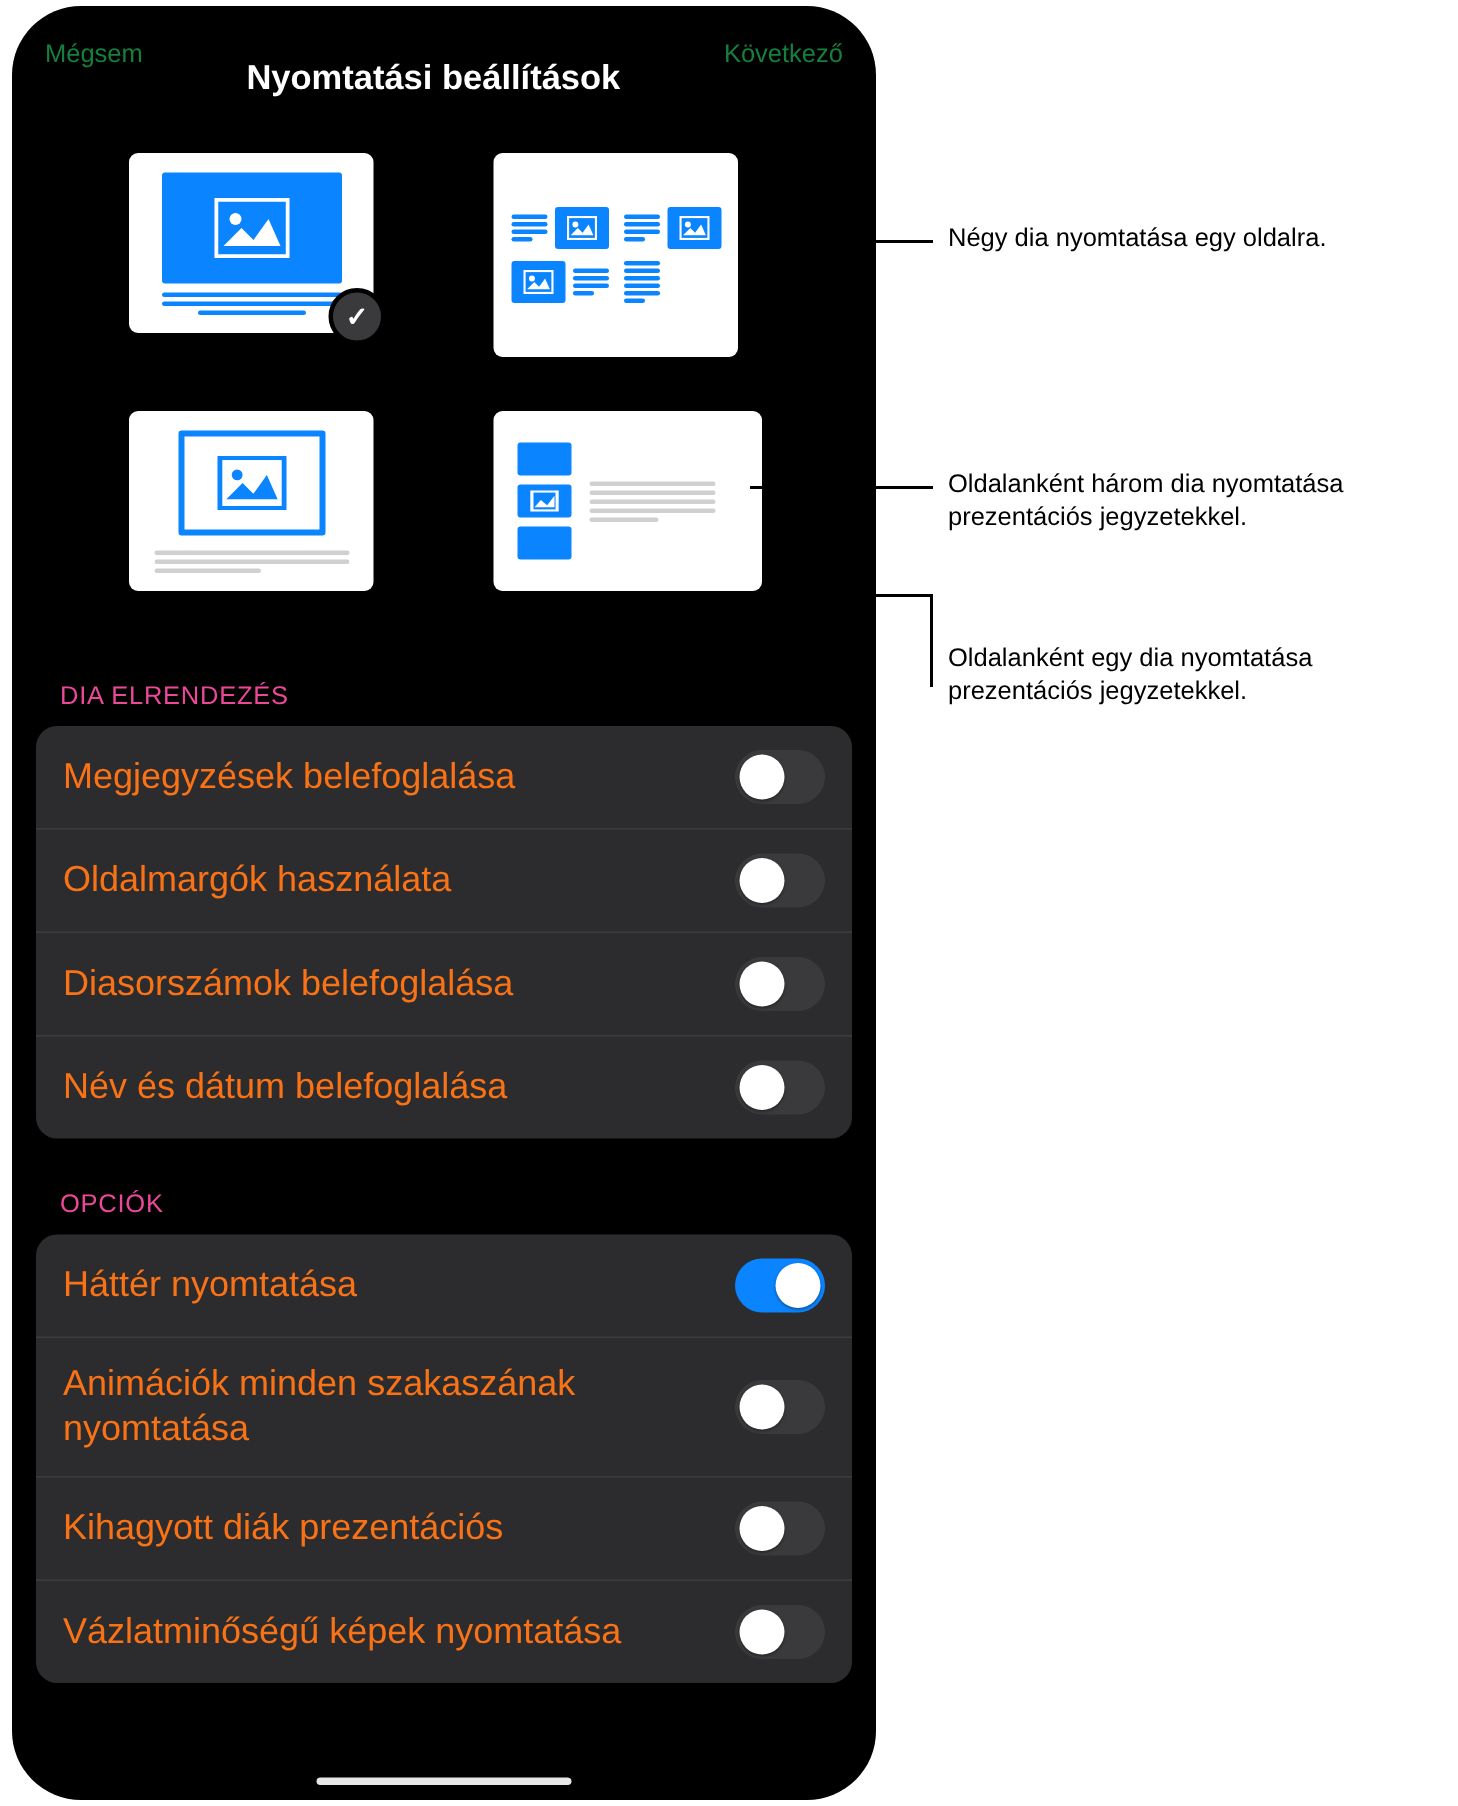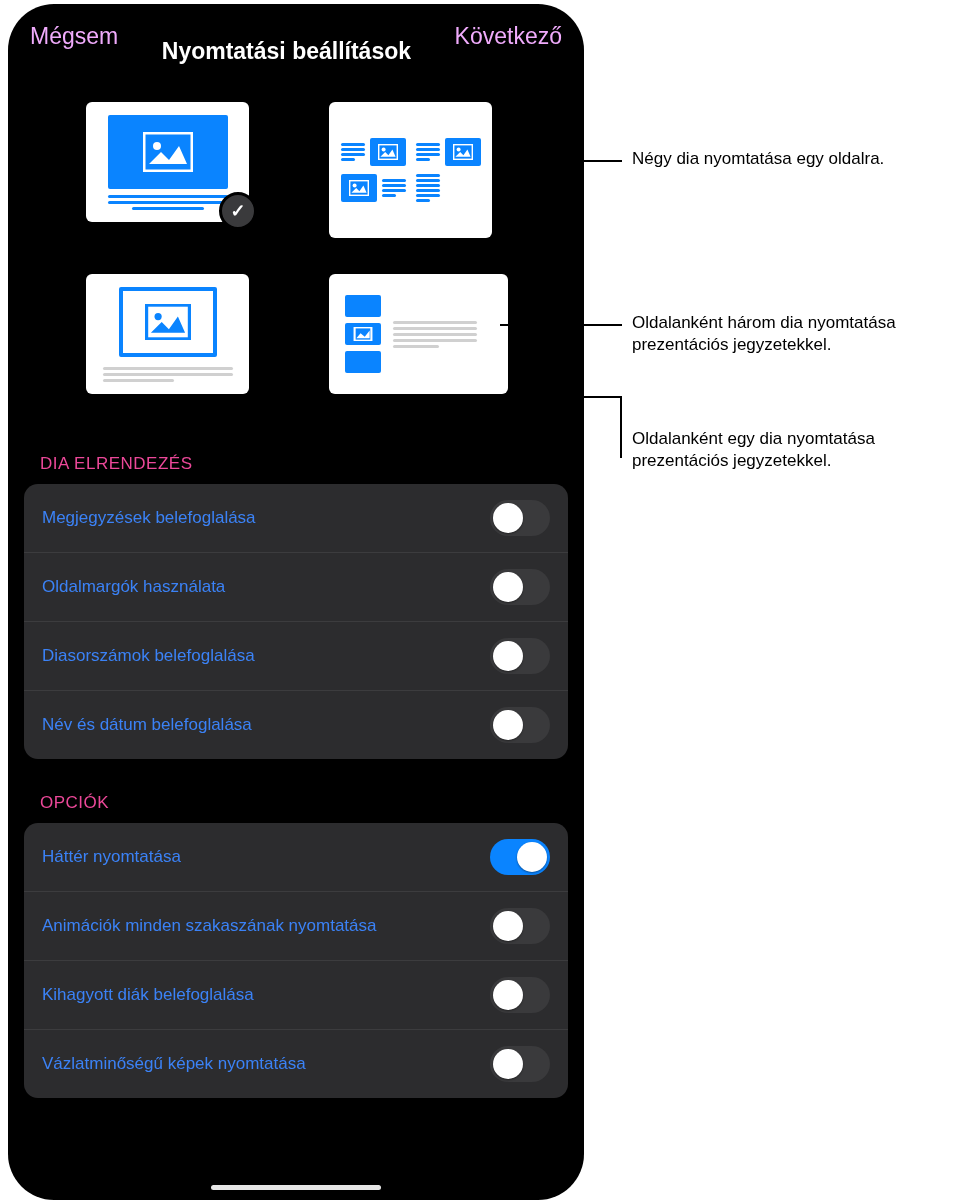--- a/index.html
+++ b/index.html
@@ -1,36 +1,36 @@
 <!DOCTYPE html>
 <html><head>
 <meta charset="utf-8">
 <style>
   html,body{margin:0;padding:0;background:#fff;font-family:-apple-system,Helvetica,Arial,sans-serif;}
   .stage{position:relative;width:972px;height:1204px;}
   .phone{position:absolute;left:10px;top:6px;width:572px;height:1192px;background:#000;border-radius:44px;overflow:hidden;box-shadow:0 0 0 2px #000;}
   .nav{display:flex;align-items:center;justify-content:space-between;height:60px;padding:0 20px;}
   .nav .title{color:#fff;font-size:23px;font-weight:600;margin-top:30px;}
-  .nav .btn{color:#f0abfc;font-size:23px;}
+  .nav .btn{color:#15803d;font-size:17px;}
   .layouts{display:grid;grid-template-columns:1fr 1fr;column-gap:80px;row-gap:36px;padding:36px 76px 10px;}
   .thumb{position:relative;width:163px;height:120px;background:#fff;border-radius:6px;display:flex;flex-direction:column;align-items:center;justify-content:center;}
   .check{position:absolute;right:-8px;bottom:-8px;width:32px;height:32px;border-radius:50%;background:#3a3a3c;border:3px solid #000;display:flex;align-items:center;justify-content:center;color:#fff;font-size:18px;font-weight:700;}
   .imgbox{background:#0a84ff;border-radius:2px;display:flex;align-items:center;justify-content:center;}
   svg.pic{display:block;}
   .lines{display:flex;flex-direction:column;gap:3px;align-items:center;margin-top:6px;}
   .lines span{display:block;height:3px;background:#0a84ff;border-radius:2px;}
   .mini{display:flex;align-items:center;gap:5px;}
   .mini .col{display:flex;flex-direction:column;gap:2px;}
   .mini .col span{height:3px;background:#0a84ff;border-radius:2px;}
 
   .section-header{color:#ec4899;font-size:17px;letter-spacing:0.5px;padding:50px 30px 10px;text-transform:uppercase;}
   .list{margin:0 14px;background:#2c2c2e;border-radius:14px;overflow:hidden;}
   .row{display:flex;align-items:center;justify-content:space-between;padding:16px 18px;min-height:36px;}
   .row+.row{border-top:1px solid rgba(255,255,255,0.08);}
-  .row .label{color:#3b82f6;font-size:17px;line-height:1.25;max-width:400px;}
+  .row .label{color:#f97316;font-size:24px;line-height:1.25;max-width:400px;}
   .switch{position:relative;width:60px;height:36px;border-radius:18px;background:#3a3a3c;flex-shrink:0;}
   .switch.on{background:#0a84ff;}
   .knob{position:absolute;top:3px;left:3px;width:30px;height:30px;border-radius:50%;background:#fff;box-shadow:0 1px 2px rgba(0,0,0,0.4);}
   .switch.on .knob{left:auto;right:3px;}
   .section-header.opt{padding-top:34px;}
   .homebar{position:absolute;bottom:8px;left:50%;transform:translateX(-50%);width:170px;height:5px;border-radius:3px;background:#fff;opacity:.9;}
 
   .callout{position:absolute;font-size:17px;line-height:1.3;color:#000;}
   .lead{position:absolute;height:2px;background:#000;}
   .leadv{position:absolute;width:2px;background:#000;}
@@ -198,21 +198,21 @@
             <div class="knob"></div>
           </div>
       </div>
       <div class="row">
         <span class="label">Animációk minden szakaszának nyomtatása</span>
         <div class="switch">
             <div class="knob"></div>
           </div>
       </div>
       <div class="row">
-        <span class="label">Kihagyott diák belefoglalása</span>
+        <span class="label">Kihagyott diák prezentációs</span>
         <div class="switch">
             <div class="knob"></div>
           </div>
       </div>
       <div class="row">
         <span class="label">Vázlatminőségű képek nyomtatása</span>
         <div class="switch">
             <div class="knob"></div>
           </div>
       </div>

